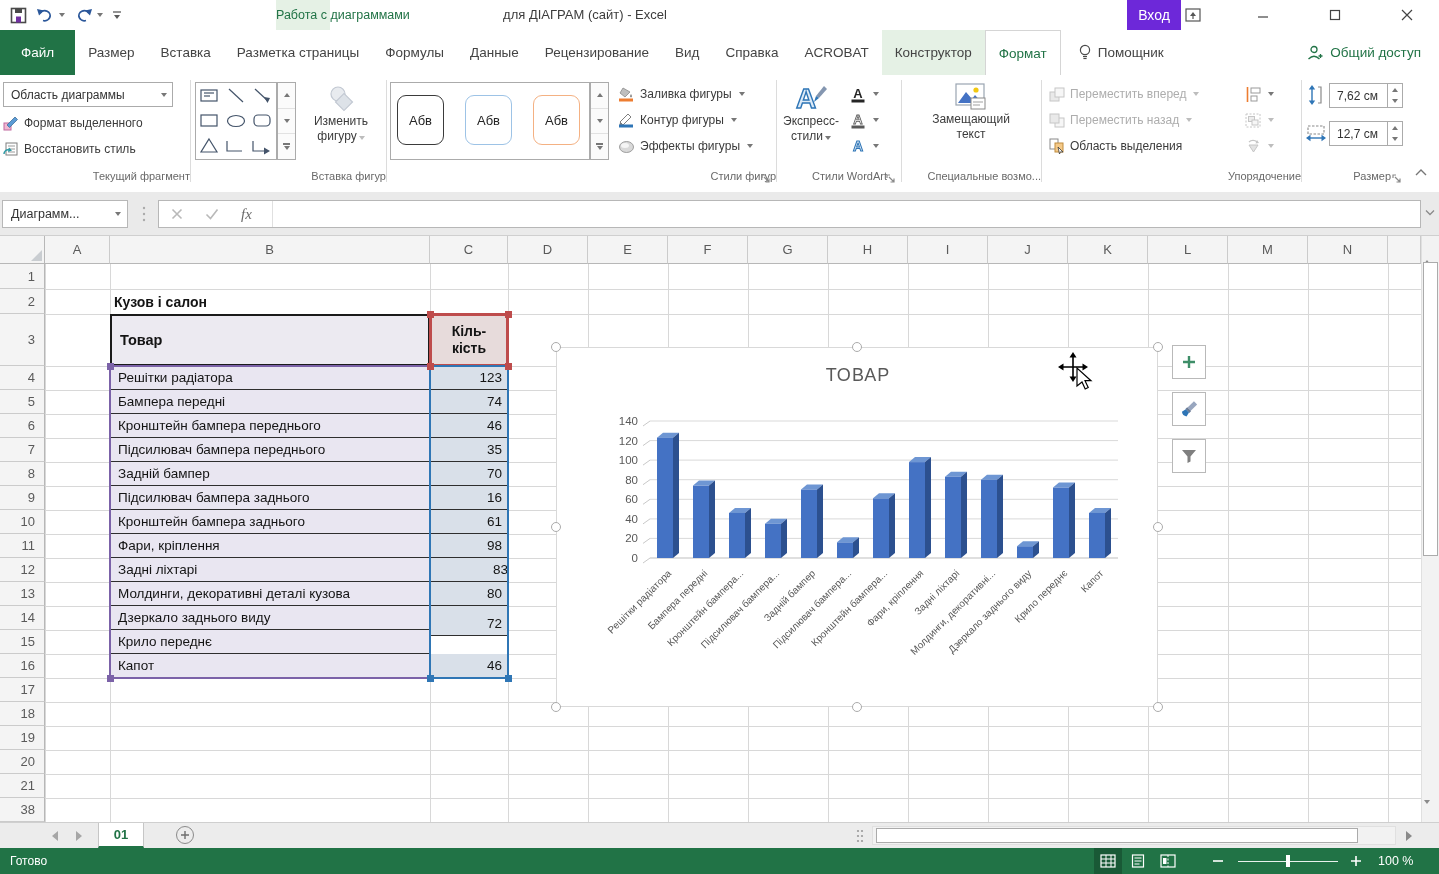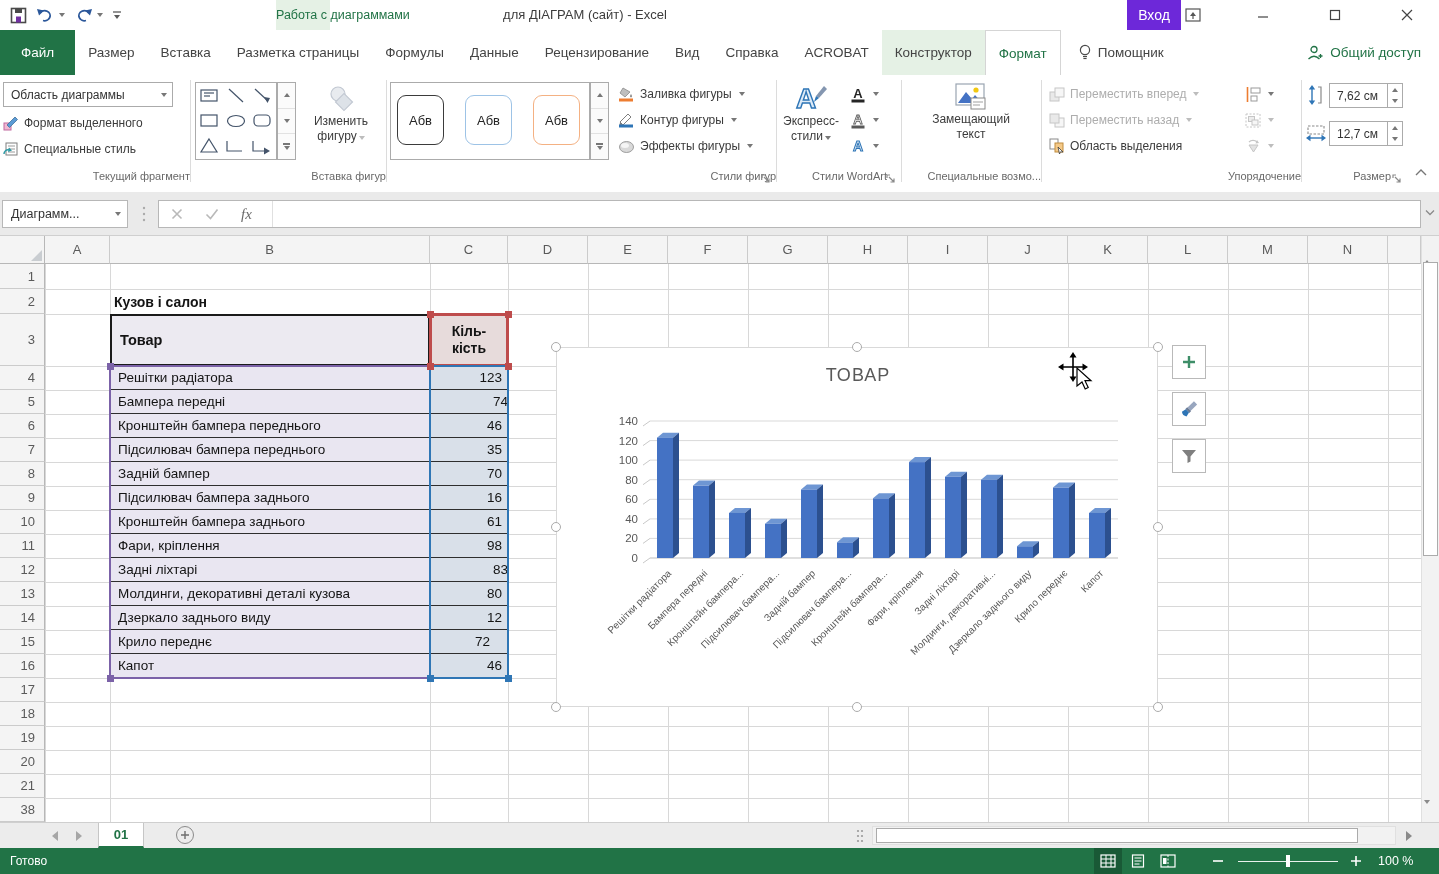--- a/index.html
+++ b/index.html
@@ -215,21 +215,21 @@
       </div>
       <div class="rbtn" style="left:3px;top:63px">
         <svg width="16" height="16" viewBox="0 0 16 16">
           <rect x="3" y="2" width="11" height="12" fill="#fff" stroke="#7F7F7F" stroke-width="1"></rect>
           <line x1="5" y1="5" x2="12" y2="5" stroke="#9a9a9a" stroke-width="1"></line>
           <line x1="5" y1="8" x2="12" y2="8" stroke="#9a9a9a" stroke-width="1"></line>
           <line x1="5" y1="11" x2="12" y2="11" stroke="#9a9a9a" stroke-width="1"></line>
           <path d="M1 13 A4 4 0 0 1 6 9" fill="none" stroke="#2E9BA6" stroke-width="1.5"></path>
           <polygon points="6,6.5 9,9.5 5,11" fill="#2E9BA6"></polygon>
         </svg>
-        <span>Специальные стиль</span>
+        <span>Восстановить стиль</span>
       </div>
       <div class="glabel">Текущий фрагмент</div>
     </div>
     <div class="vsep" style="left:190px"></div>
 
     <div class="g" style="left:190px;width:196px">
       <div class="gal" style="left:5px;top:7px;width:82px;height:78px">
         <svg width="80" height="76" viewBox="0 0 80 76">
           <g stroke="#44546A" fill="none" stroke-width="1.2">
             <rect x="5" y="7" width="16" height="11"></rect>
@@ -592,41 +592,41 @@
       <div class="gl" style="left: 45px; top: 562px; width: 1376px; height: 1px;"></div>
       <div class="tcell" style="left: 114px; top: 53px; width: 300px; height: 25px; font-weight: bold; font-size: 14px;">Кузов і салон</div>
       <div class="tcell" style="left: 110px; top: 78px; width: 320px; height: 52px; background: rgb(236, 234, 241); border: 2px solid rgb(26, 26, 26); font-weight: bold; font-size: 14.5px; padding-left: 8px;">Товар</div>
       <div class="tcell" style="left: 430px; top: 78px; width: 78px; height: 52px; background: rgb(231, 219, 219); border: 2px solid rgb(190, 76, 76); font-weight: bold; font-size: 14px; flex-direction: column; justify-content: center; line-height: 1.2;">
         <span>Кіль-</span>
         <span>кість</span>
       </div>
       <div class="tcell" style="left: 110px; top: 130px; width: 320px; height: 24px; background: rgb(233, 230, 241); border-bottom: 1px solid rgb(46, 46, 46); padding-left: 8px; box-sizing: border-box;">Решітки радіатора</div>
       <div class="tcell" style="left: 430px; top: 130px; width: 78px; height: 24px; background: rgb(217, 224, 233); border-bottom: 1px solid rgb(46, 46, 46); justify-content: flex-end; padding-right: 6px; box-sizing: border-box;">123</div>
       <div class="tcell" style="left: 110px; top: 154px; width: 320px; height: 24px; background: rgb(233, 230, 241); border-bottom: 1px solid rgb(46, 46, 46); padding-left: 8px; box-sizing: border-box;">Бампера передні</div>
-      <div class="tcell" style="left: 430px; top: 154px; width: 78px; height: 24px; background: rgb(217, 224, 233); border-bottom: 1px solid rgb(46, 46, 46); justify-content: flex-end; box-sizing: border-box;">74</div>
+      <div class="tcell" style="left: 430px; top: 154px; width: 78px; height: 24px; background: rgb(217, 224, 233); border-bottom: 1px solid rgb(46, 46, 46); justify-content: flex-end; padding-right: 6px; box-sizing: border-box;">74</div>
       <div class="tcell" style="left: 110px; top: 178px; width: 320px; height: 24px; background: rgb(233, 230, 241); border-bottom: 1px solid rgb(46, 46, 46); padding-left: 8px; box-sizing: border-box;">Кронштейн бампера переднього</div>
       <div class="tcell" style="left: 430px; top: 178px; width: 78px; height: 24px; background: rgb(217, 224, 233); border-bottom: 1px solid rgb(46, 46, 46); justify-content: flex-end; padding-right: 6px; box-sizing: border-box;">46</div>
       <div class="tcell" style="left: 110px; top: 202px; width: 320px; height: 24px; background: rgb(233, 230, 241); border-bottom: 1px solid rgb(46, 46, 46); padding-left: 8px; box-sizing: border-box;">Підсилювач бампера переднього</div>
       <div class="tcell" style="left: 430px; top: 202px; width: 78px; height: 24px; background: rgb(217, 224, 233); border-bottom: 1px solid rgb(46, 46, 46); justify-content: flex-end; padding-right: 6px; box-sizing: border-box;">35</div>
       <div class="tcell" style="left: 110px; top: 226px; width: 320px; height: 24px; background: rgb(233, 230, 241); border-bottom: 1px solid rgb(46, 46, 46); padding-left: 8px; box-sizing: border-box;">Задній бампер</div>
       <div class="tcell" style="left: 430px; top: 226px; width: 78px; height: 24px; background: rgb(217, 224, 233); border-bottom: 1px solid rgb(46, 46, 46); justify-content: flex-end; padding-right: 6px; box-sizing: border-box;">70</div>
       <div class="tcell" style="left: 110px; top: 250px; width: 320px; height: 24px; background: rgb(233, 230, 241); border-bottom: 1px solid rgb(46, 46, 46); padding-left: 8px; box-sizing: border-box;">Підсилювач бампера заднього</div>
       <div class="tcell" style="left: 430px; top: 250px; width: 78px; height: 24px; background: rgb(217, 224, 233); border-bottom: 1px solid rgb(46, 46, 46); justify-content: flex-end; padding-right: 6px; box-sizing: border-box;">16</div>
       <div class="tcell" style="left: 110px; top: 274px; width: 320px; height: 24px; background: rgb(233, 230, 241); border-bottom: 1px solid rgb(46, 46, 46); padding-left: 8px; box-sizing: border-box;">Кронштейн бампера заднього</div>
       <div class="tcell" style="left: 430px; top: 274px; width: 78px; height: 24px; background: rgb(217, 224, 233); border-bottom: 1px solid rgb(46, 46, 46); justify-content: flex-end; padding-right: 6px; box-sizing: border-box;">61</div>
       <div class="tcell" style="left: 110px; top: 298px; width: 320px; height: 24px; background: rgb(233, 230, 241); border-bottom: 1px solid rgb(46, 46, 46); padding-left: 8px; box-sizing: border-box;">Фари, кріплення</div>
       <div class="tcell" style="left: 430px; top: 298px; width: 78px; height: 24px; background: rgb(217, 224, 233); border-bottom: 1px solid rgb(46, 46, 46); justify-content: flex-end; padding-right: 6px; box-sizing: border-box;">98</div>
       <div class="tcell" style="left: 110px; top: 322px; width: 320px; height: 24px; background: rgb(233, 230, 241); border-bottom: 1px solid rgb(46, 46, 46); padding-left: 8px; box-sizing: border-box;">Задні ліхтарі</div>
       <div class="tcell" style="left: 430px; top: 322px; width: 78px; height: 24px; background: rgb(217, 224, 233); border-bottom: 1px solid rgb(46, 46, 46); justify-content: flex-end; box-sizing: border-box;">83</div>
       <div class="tcell" style="left: 110px; top: 346px; width: 320px; height: 24px; background: rgb(233, 230, 241); border-bottom: 1px solid rgb(46, 46, 46); padding-left: 8px; box-sizing: border-box;">Молдинги, декоративні деталі кузова</div>
       <div class="tcell" style="left: 430px; top: 346px; width: 78px; height: 24px; background: rgb(217, 224, 233); border-bottom: 1px solid rgb(46, 46, 46); justify-content: flex-end; padding-right: 6px; box-sizing: border-box;">80</div>
       <div class="tcell" style="left: 110px; top: 370px; width: 320px; height: 24px; background: rgb(233, 230, 241); border-bottom: 1px solid rgb(46, 46, 46); padding-left: 8px; box-sizing: border-box;">Дзеркало заднього виду</div>
       <div class="tcell" style="left: 430px; top: 370px; width: 78px; height: 24px; background: rgb(217, 224, 233); border-bottom: 1px solid rgb(46, 46, 46); justify-content: flex-end; padding-right: 6px; box-sizing: border-box;">12</div>
       <div class="tcell" style="left: 110px; top: 394px; width: 320px; height: 24px; background: rgb(233, 230, 241); border-bottom: 1px solid rgb(46, 46, 46); padding-left: 8px; box-sizing: border-box;">Крило переднє</div>
-      <div class="tcell" style="left: 430px; top: 394px; width: 78px; height: 24px; background: rgb(217, 224, 233); border-bottom: 1px solid rgb(46, 46, 46); justify-content: flex-end; padding-right: 18px; box-sizing: border-box;">72</div>
+      <div class="tcell" style="left: 430px; top: 376px; width: 78px; height: 24px; background: rgb(217, 224, 233); border-bottom: 1px solid rgb(46, 46, 46); justify-content: flex-end; padding-right: 6px; box-sizing: border-box;">72</div>
       <div class="tcell" style="left: 110px; top: 418px; width: 320px; height: 24px; background: rgb(233, 230, 241); border-bottom: 1px solid rgb(46, 46, 46); padding-left: 8px; box-sizing: border-box;">Капот</div>
       <div class="tcell" style="left: 430px; top: 418px; width: 78px; height: 24px; background: rgb(217, 224, 233); border-bottom: 1px solid rgb(46, 46, 46); justify-content: flex-end; padding-right: 6px; box-sizing: border-box;">46</div>
       <div class="rngbox" style="left: 429px; top: 77px; width: 80px; height: 54px; border: 2px solid rgb(190, 76, 76);"></div>
       <div class="rngbox" style="left: 109px; top: 129px; width: 322px; height: 314px; border: 2px solid rgb(123, 98, 168);"></div>
       <div class="rngbox" style="left: 429px; top: 129px; width: 80px; height: 314px; border: 2px solid rgb(47, 118, 181);"></div>
       <div class="handle-s" style="left: 107px; top: 127px; background: rgb(123, 98, 168);"></div>
       <div class="handle-s" style="left: 427px; top: 127px; background: rgb(123, 98, 168);"></div>
       <div class="handle-s" style="left: 107px; top: 439px; background: rgb(123, 98, 168);"></div>
       <div class="handle-s" style="left: 427px; top: 439px; background: rgb(123, 98, 168);"></div>
       <div class="handle-s" style="left: 505px; top: 127px; background: rgb(47, 118, 181);"></div>

